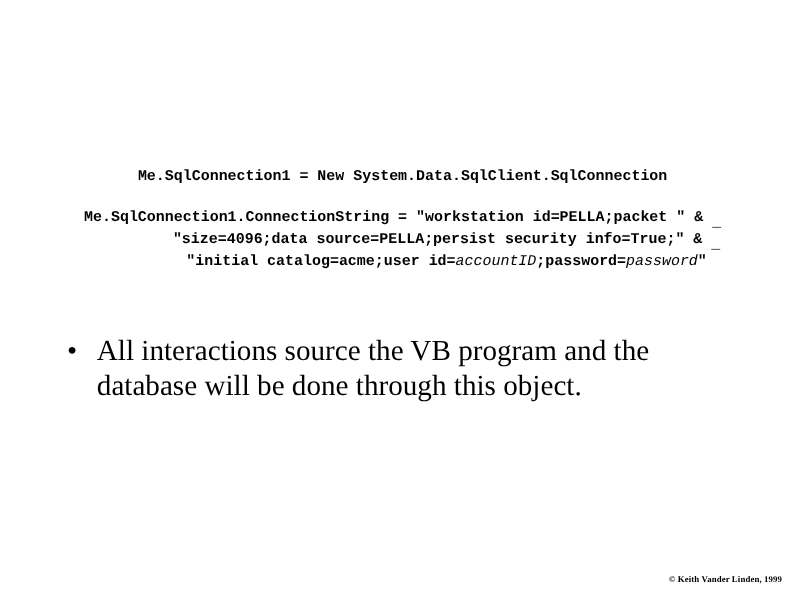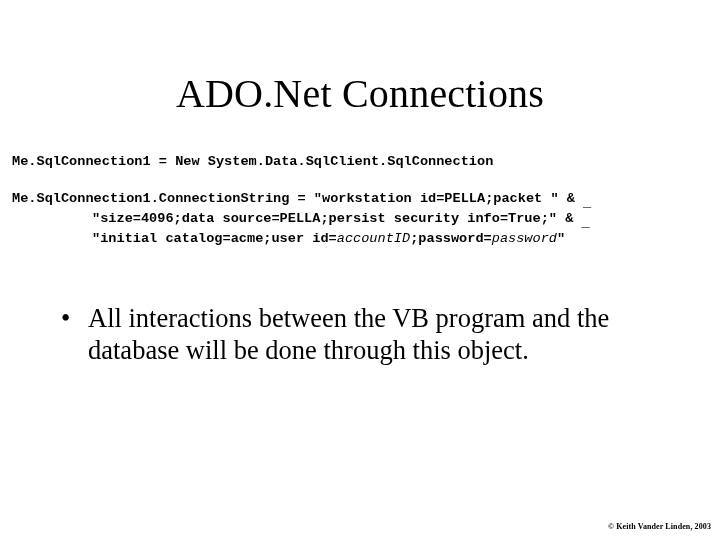--- a/index.html
+++ b/index.html
@@ -44,20 +44,21 @@
     position: absolute;
     top: 152px;
     left: 12px;
     width: 708px;
     font-family: "Liberation Mono", "DejaVu Sans Mono", monospace;
     font-size: 13.6px;
     line-height: 20px;
     font-weight: bold;
     letter-spacing: 0px;
     white-space: pre;
+    text-align: center;
   }
   .code-line {
     white-space: pre;
     min-height: 20px;
   }
   .code-line.blank {
     height: 17px;
     min-height: 17px;
   }
   .code-line.indent {
@@ -117,26 +118,25 @@
     letter-spacing: 0.1px;
     text-align: right;
     white-space: nowrap;
   }
 </style>
 </head>
 <body>
 
 <div class="slide">
 
-  <h1 class="slide-title">ADO.Net Connections</h1>
 
   <div class="code-block"><div class="code-line"><span>Me.SqlConnection1 = New System.Data.SqlClient.SqlConnection</span></div><div class="code-line blank"></div><div class="code-line"><span>Me.SqlConnection1.ConnectionString = "workstation id=PELLA;packet " &amp; </span><span class="cont">_</span></div><div class="code-line indent"><span>"size=4096;data source=PELLA;persist security info=True;" &amp; </span><span class="cont">_</span></div><div class="code-line indent"><span>"initial catalog=acme;user id=</span><span class="var-ital">accountID</span><span>;password=</span><span class="var-ital">password</span><span>"</span></div></div>
 
   <ul class="bullet-list">
       <li class="bullet-item">
         <span class="bullet-marker">•</span>
-        <span class="bullet-text">All interactions between the VB program and the database will be done through this object.</span>
+        <span class="bullet-text">All interactions source the VB program and the database will be done through this object.</span>
       </li>
     </ul>
 
-  <div class="footer-credit">© Keith Vander Linden, 2003</div>
+  <div class="footer-credit">© Keith Vander Linden, 1999</div>
 
 </div>
 
 </body></html>

